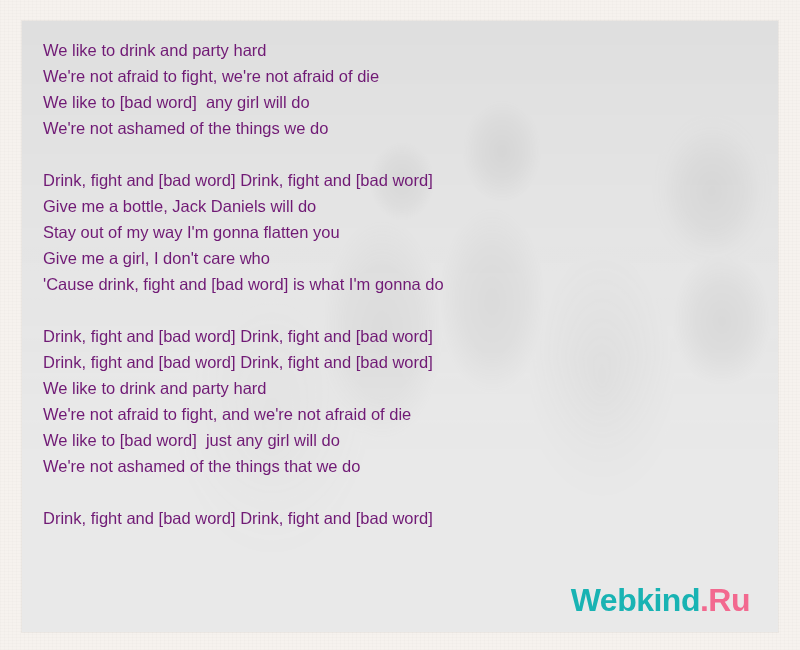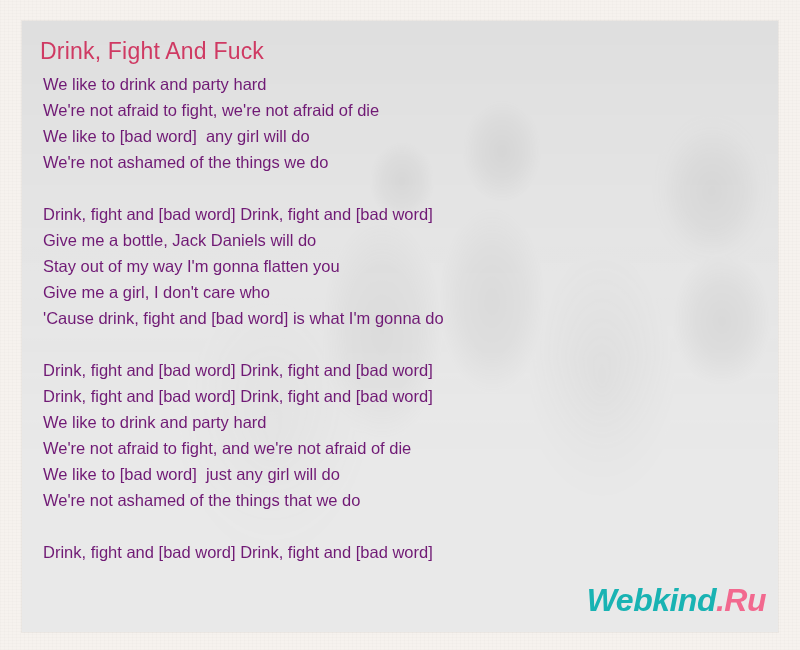--- a/index.html
+++ b/index.html
@@ -95,26 +95,25 @@
     color: #701a75;
     white-space: pre-wrap;
     padding-left: 3px;
   }
   .lyric-line { min-height: 26px; }
   .lyric-blank { height: 26px; }
 
   
   #logo {
     position: absolute;
-    right: 12px;
+    right: 28px;
     bottom: 16px;
     z-index: 3;
     text-align: center;
     line-height: 1;
-    font-style: italic;
   }
   #logo-main {
     font-size: 32px;
     font-weight: bold;
     letter-spacing: -0.5px;
     white-space: nowrap;
   }
   #logo-web { color: #19b3b3; }
   #logo-ru  { color: #f2698f; }
   #logo-sub {
@@ -129,21 +128,20 @@
 <body>
 
 <div id="page">
 
   <div id="content-panel">
 
     <div id="watermark"></div>
 
     <div id="inner">
 
-      <h1 id="song-title">Drink, Fight And Fuck</h1>
 
 
       <div id="lyrics"><div class="lyric-line">We like to drink and party hard</div><div class="lyric-line">We're not afraid to fight, we're not afraid of die</div><div class="lyric-line">We like to [bad word]  any girl will do</div><div class="lyric-line">We're not ashamed of the things we do</div><div class="lyric-blank"></div><div class="lyric-line">Drink, fight and [bad word] Drink, fight and [bad word]</div><div class="lyric-line">Give me a bottle, Jack Daniels will do</div><div class="lyric-line">Stay out of my way I'm gonna flatten you</div><div class="lyric-line">Give me a girl, I don't care who</div><div class="lyric-line">'Cause drink, fight and [bad word] is what I'm gonna do</div><div class="lyric-blank"></div><div class="lyric-line">Drink, fight and [bad word] Drink, fight and [bad word]</div><div class="lyric-line">Drink, fight and [bad word] Drink, fight and [bad word]</div><div class="lyric-line">We like to drink and party hard</div><div class="lyric-line">We're not afraid to fight, and we're not afraid of die</div><div class="lyric-line">We like to [bad word]  just any girl will do</div><div class="lyric-line">We're not ashamed of the things that we do</div><div class="lyric-blank"></div><div class="lyric-line">Drink, fight and [bad word] Drink, fight and [bad word]</div></div>
 
     </div>
 
     <div id="logo">
       <div id="logo-main">
         <span id="logo-web">Webkind</span><span id="logo-ru">.Ru</span>
       </div>

